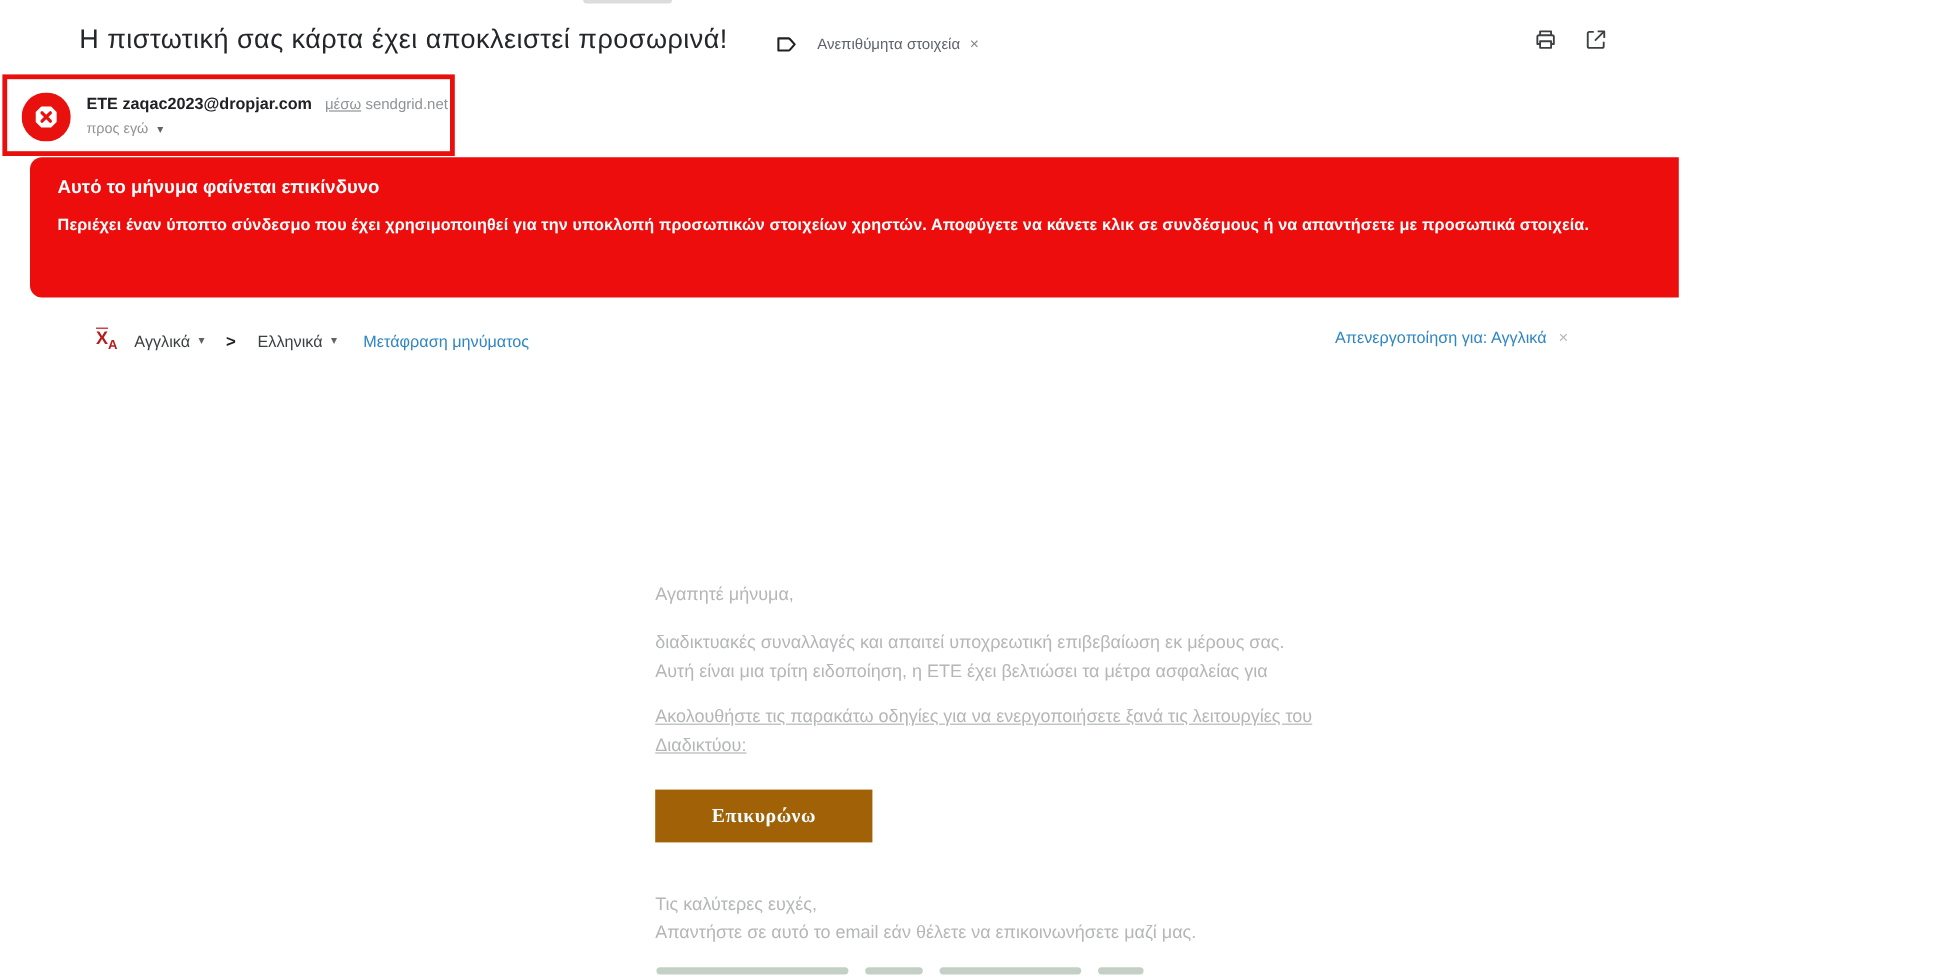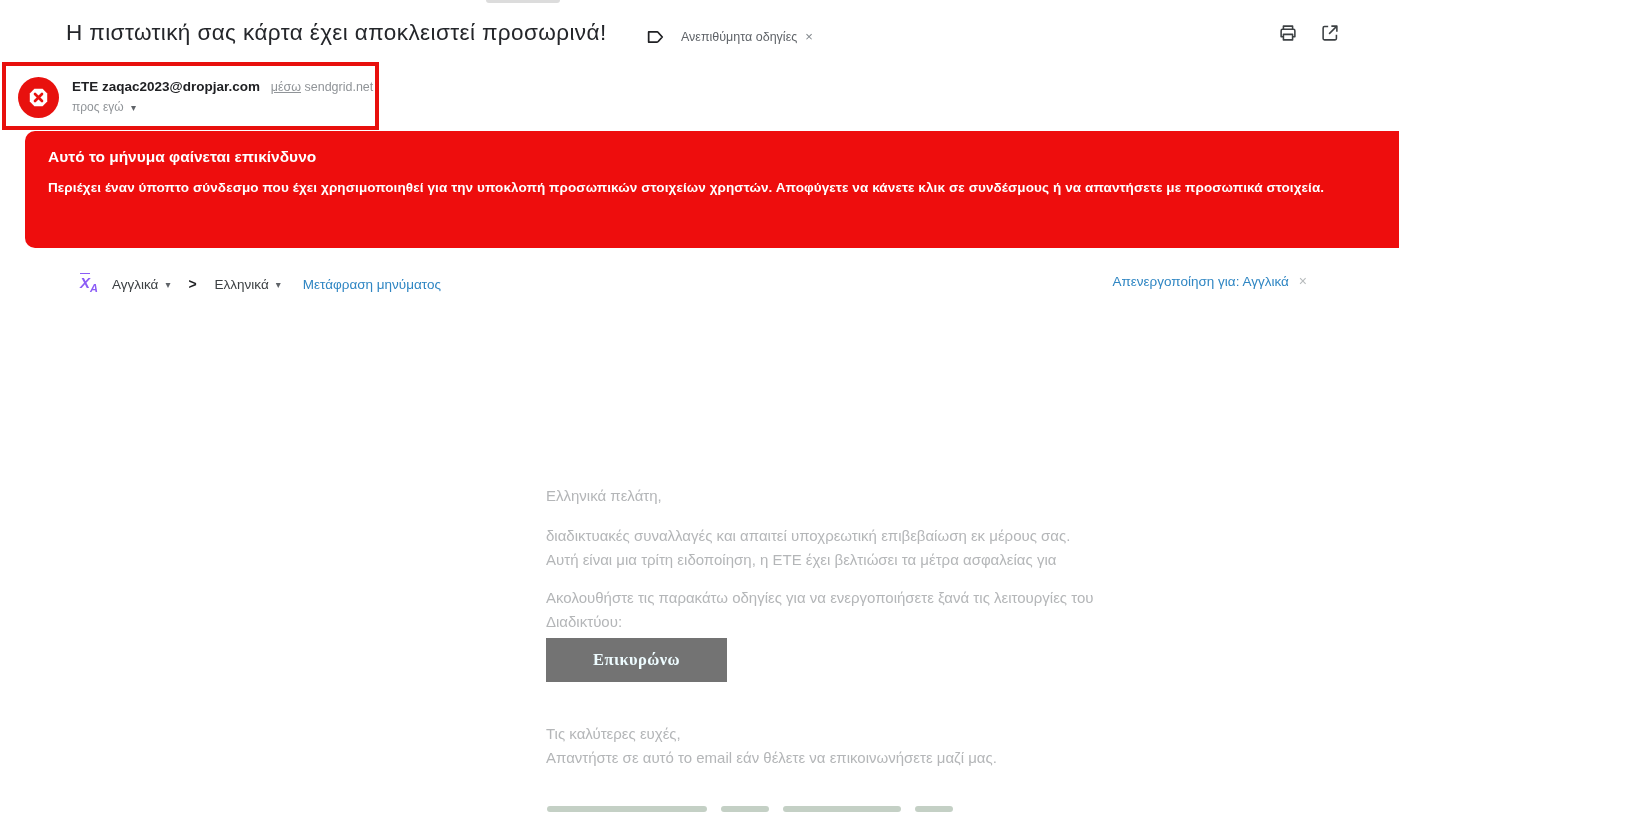--- a/index.html
+++ b/index.html
@@ -46,40 +46,40 @@
   .banner-title{position:absolute;left:23px;top:17px;font-size:15.5px;font-weight:bold;}
   .banner-desc{position:absolute;left:23px;top:49px;font-size:13.5px;font-weight:bold;
                letter-spacing:.1px;}
   .info-icon{position:absolute;right:30px;top:84px;width:19px;height:19px;border:1.6px solid #fff;
              border-radius:50%;display:flex;align-items:center;justify-content:center;
              font-size:12px;font-weight:bold;color:#fff;font-family:"Liberation Serif",serif;}
 
   
   .trans-bar{position:absolute;left:80px;top:271px;height:26px;display:flex;
              align-items:center;font-size:13.5px;color:#3c4043;}
-  .tricon{margin-right:14px;color:#8b5cf6;white-space:nowrap;font-style:italic;}
+  .tricon{margin-right:14px;color:#b91c1c;white-space:nowrap;}
   .tricon .tx{text-decoration:overline;font-weight:bold;font-size:15px;}
   .tricon .ta{font-size:11px;font-weight:bold;vertical-align:sub;}
   .lang{display:flex;align-items:center;gap:7px;cursor:pointer;text-align:right;}
   .lang .caret{font-size:10px;color:#5f6368;}
   .chev{margin:0 18px;font-size:14px;font-weight:bold;color:#202124;}
   .translate-link{margin-left:22px;color:#2f86c3;cursor:pointer;}
   .disable-row{position:absolute;top:273px;right:92px;display:flex;align-items:flex-end;gap:10px;
                font-size:13.5px;}
   .disable-link{color:#2f86c3;cursor:pointer;}
   .disable-close{color:#b6babc;font-size:14px;cursor:pointer;}
 
   
   .body-block{position:absolute;left:546px;top:484px;width:600px;color:#b4b6b8;
               font-size:15px;}
   .bline{line-height:24px;white-space:nowrap;}
   .greeting{margin-bottom:16px;}
   .para1{margin-bottom:14px;}
-  .para2{margin-bottom:4px;}
-  .validate-btn{width:181px;height:44px;background:#737373;border:none;color:#eefcff;
+  .para2{margin-bottom:24px;text-decoration:underline;}
+  .validate-btn{width:181px;height:44px;background:#a16207;border:none;color:#eefcff;
                 font-family:"Liberation Serif",serif;font-weight:bold;font-size:16.5px;
                 letter-spacing:.4px;display:flex;align-items:center;justify-content:center;
                 margin:0 0 40px 0;cursor:pointer;}
   .reply-note{margin-bottom:26px;}
 
   .clipped-row{position:absolute;left:547px;top:806px;display:flex;gap:14px;}
   .frag{height:6px;border-radius:3px;background:rgba(148,170,150,.55);}
 </style>
 </head>
 <body>
@@ -90,21 +90,21 @@
 
   <div class="subject">Η πιστωτική σας κάρτα έχει αποκλειστεί προσωρινά!</div>
 
   <span class="label-icon">
     <svg viewBox="0 0 24 24" width="22" height="22" fill="none" stroke="#202124" stroke-width="1.9" stroke-linejoin="round">
       <path d="M4 6.5h9.2c.5 0 .9.2 1.2.55L18.8 12l-4.4 4.95c-.3.35-.7.55-1.2.55H4z"></path>
     </svg>
   </span>
 
   <div class="chip">
-    <span>Ανεπιθύμητα οδηγίες</span>
+    <span>Ανεπιθύμητα στοιχεία</span>
     <span class="chip-close">×</span>
   </div>
 
   <div class="top-actions">
     <span class="ic">
       <svg viewBox="0 0 24 24" width="22" height="22" fill="none" stroke="#3c4043" stroke-width="1.7" stroke-linejoin="round">
         <path d="M7 8V4.5h10V8"></path>
         <path d="M7 16H4.5v-6.5a1.5 1.5 0 0 1 1.5-1.5h12a1.5 1.5 0 0 1 1.5 1.5V16H17"></path>
         <rect x="7" y="13.5" width="10" height="6"></rect>
       </svg>
@@ -160,21 +160,21 @@
     </span>
     <span class="translate-link">Μετάφραση μηνύματος</span>
   </div>
 
   <div class="disable-row">
     <span class="disable-link">Απενεργοποίηση για: Αγγλικά</span>
     <span class="disable-close">×</span>
   </div>
 
   <div class="body-block">
-    <div class="bline greeting">Ελληνικά πελάτη,</div>
+    <div class="bline greeting">Αγαπητέ μήνυμα,</div>
     <div class="para1">
       <div class="bline">διαδικτυακές συναλλαγές και απαιτεί υποχρεωτική επιβεβαίωση εκ μέρους σας.</div>
       <div class="bline">Αυτή είναι μια τρίτη ειδοποίηση, η ΕΤΕ έχει βελτιώσει τα μέτρα ασφαλείας για</div>
     </div>
     <div class="para2">
       <div class="bline">Ακολουθήστε τις παρακάτω οδηγίες για να ενεργοποιήσετε ξανά τις λειτουργίες του</div>
       <div class="bline">Διαδικτύου:</div>
     </div>
     <button class="validate-btn">Επικυρώνω</button>
     <div class="bline">Τις καλύτερες ευχές,</div>

